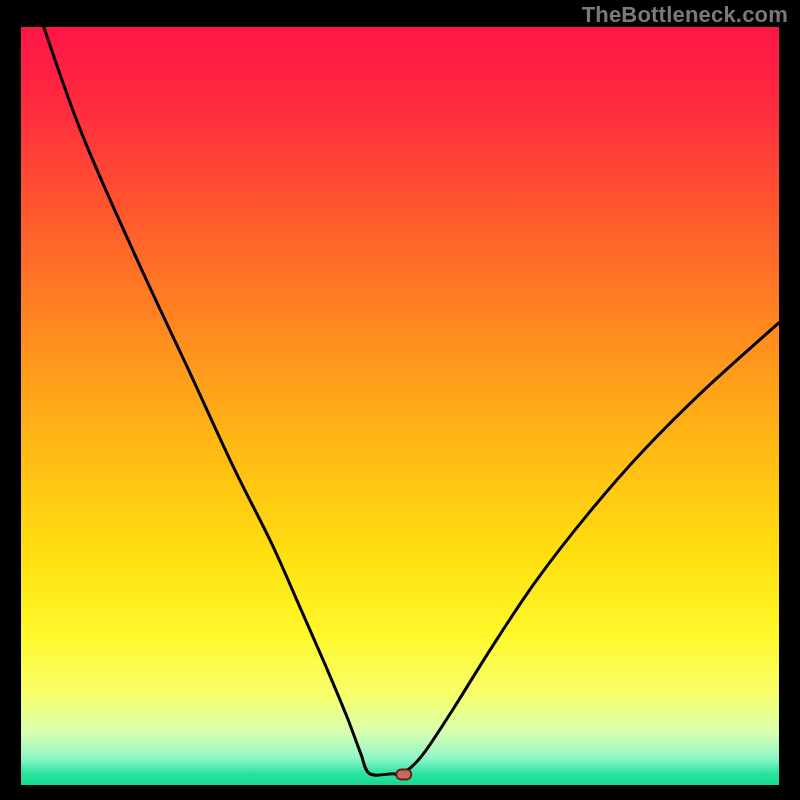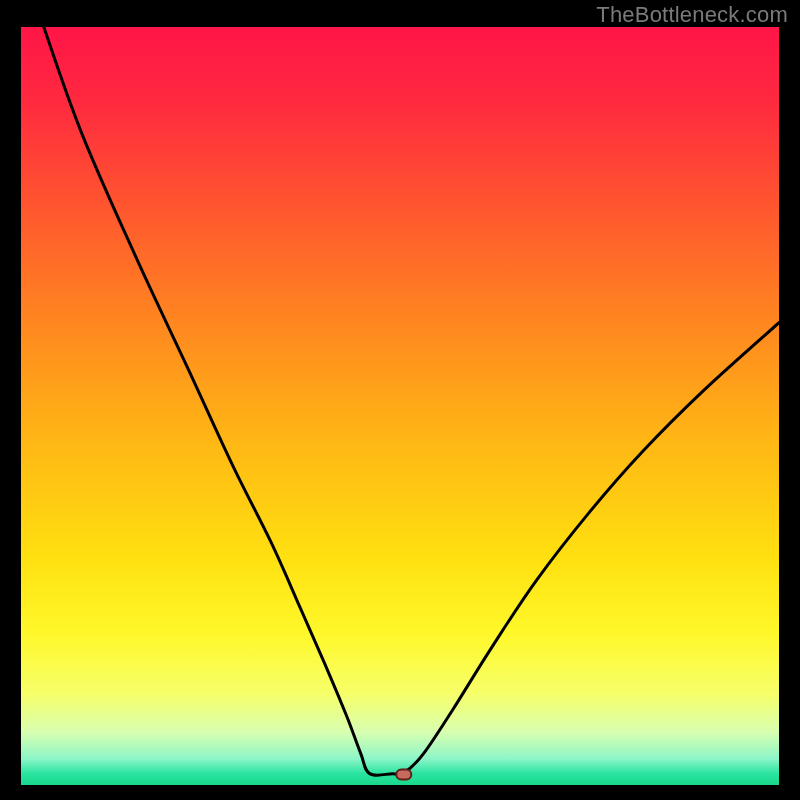--- a/index.html
+++ b/index.html
@@ -16,21 +16,21 @@
     width: 800px;
     height: 800px;
     background: #000;
   }
   .watermark {
     position: absolute;
     top: 2px;
     right: 12px;
     color: #7a7a7a;
     font-size: 22px;
-    font-weight: 400;
+    font-weight: 700;
     letter-spacing: 0.2px;
     user-select: none;
     z-index: 5;
   }
   .plot-wrap {
     position: absolute;
     left: 21px;
     top: 27px;
     width: 758px;
     height: 758px;

